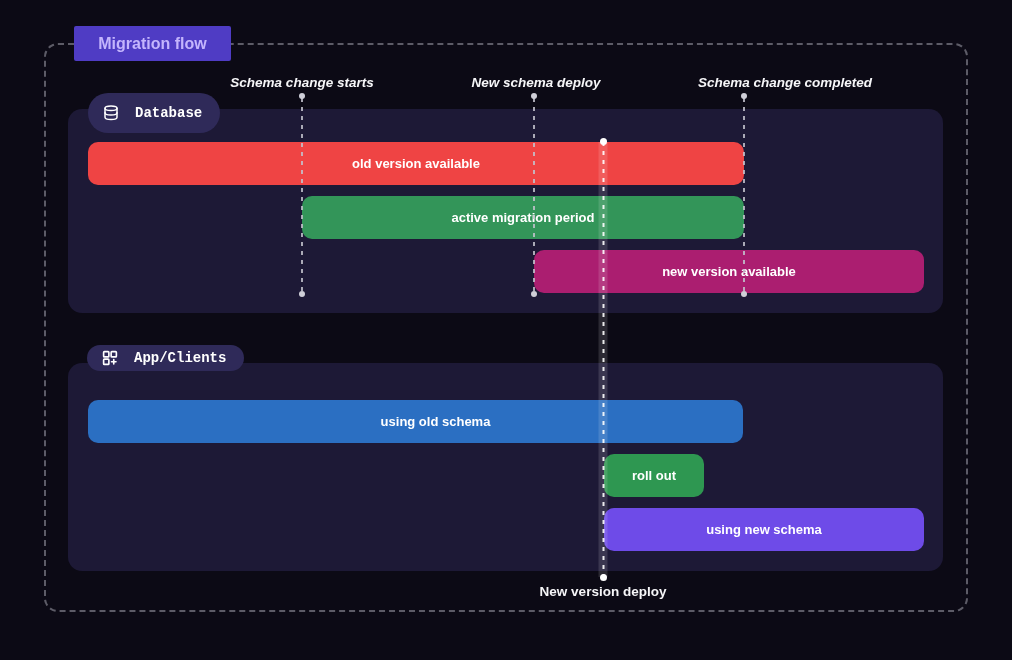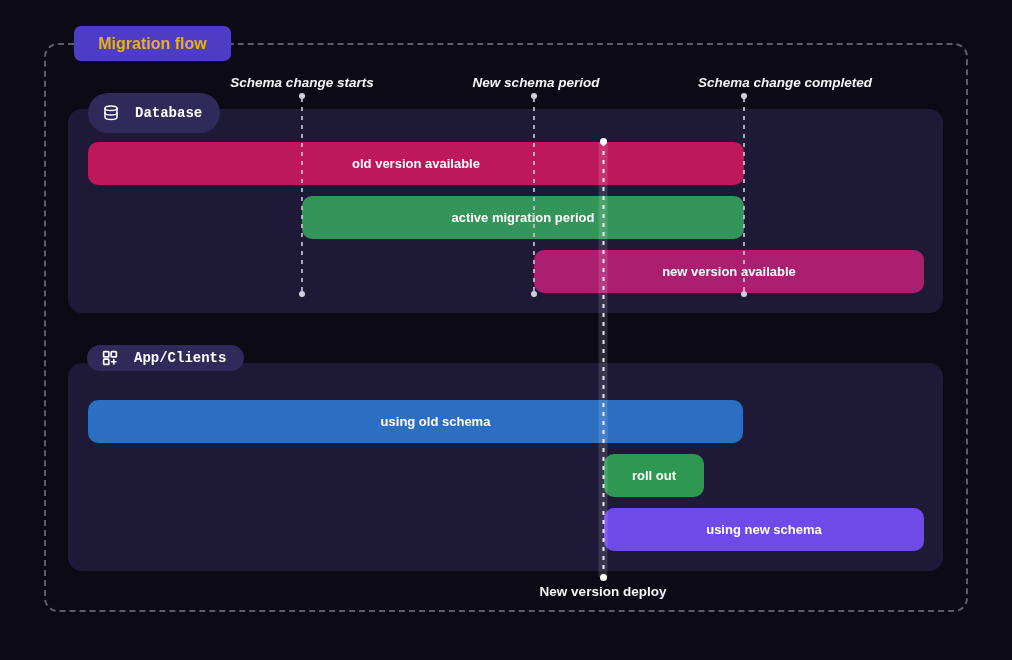--- a/index.html
+++ b/index.html
@@ -15,23 +15,23 @@
   
   .frame {
     position:absolute; left:44px; top:43px; width:920px; height:565px;
     border:2px dashed rgba(160,160,172,0.55);
     border-radius:14px;
   }
 
   
   .title-badge {
     position:absolute; left:74px; top:26px; width:157px; height:35px;
-    border-radius:7px;
+    border-radius:2px;
     display:flex; align-items:center; justify-content:center;
-    font-size:16px; font-weight:bold; color:#eab308;
+    font-size:16px; font-weight:bold; color:#c4b5fd;
     z-index:6;
   }
 
   
   .panel {
     position:absolute; left:68px; width:875px;
     background:#1d1936; border-radius:14px;
     z-index:1;
   }
   .panel.db  { top:109px; height:204px; }
@@ -130,21 +130,21 @@
     <span>
       <svg width="18" height="18" viewBox="0 0 24 24" fill="none" stroke="#ffffff" stroke-width="2" stroke-linecap="round">
         <ellipse cx="12" cy="5.5" rx="8" ry="3"></ellipse>
         <path d="M4 5.5v6c0 1.66 3.58 3 8 3s8-1.34 8-3v-6"></path>
         <path d="M4 11.5v6c0 1.66 3.58 3 8 3s8-1.34 8-3v-6"></path>
       </svg>
     </span>
     <span>Database</span>
   </div>
 
-  <div class="bar old-version" style="background-color: #be185d;">old version available</div>
+  <div class="bar old-version" style="background-color: #ef4444;">old version available</div>
   <div class="bar migration" style="background-color: rgb(51, 149, 89);">active migration period</div>
   <div class="bar new-version" style="background-color: rgb(171, 30, 112);">new version available</div>
 
   <div class="panel app"></div>
   <div class="section-badge app">
     <span>
       <svg width="18" height="18" viewBox="0 0 24 24" fill="none" stroke="#ffffff" stroke-width="2.2" stroke-linecap="round" stroke-linejoin="round">
         <rect x="3.5" y="3.5" width="7" height="7" rx="1"></rect>
         <rect x="13.5" y="3.5" width="7" height="7" rx="1"></rect>
         <rect x="3.5" y="13.5" width="7" height="7" rx="1"></rect>
@@ -165,21 +165,21 @@
   <div class="milestone-line m2">
     <span class="dot top"></span>
     <span class="dot bottom"></span>
   </div>
   <div class="milestone-line m3">
     <span class="dot top"></span>
     <span class="dot bottom"></span>
   </div>
 
   <div class="milestone-label m1">Schema change starts</div>
-  <div class="milestone-label m2">New schema period</div>
+  <div class="milestone-label m2">New schema deploy</div>
   <div class="milestone-label m3">Schema change completed</div>
 
   <div class="deploy-band">
     <span class="line"></span>
     <span class="dot top"></span>
     <span class="dot bottom"></span>
   </div>
   <div class="deploy-label">New version deploy</div>
 
 </div>

